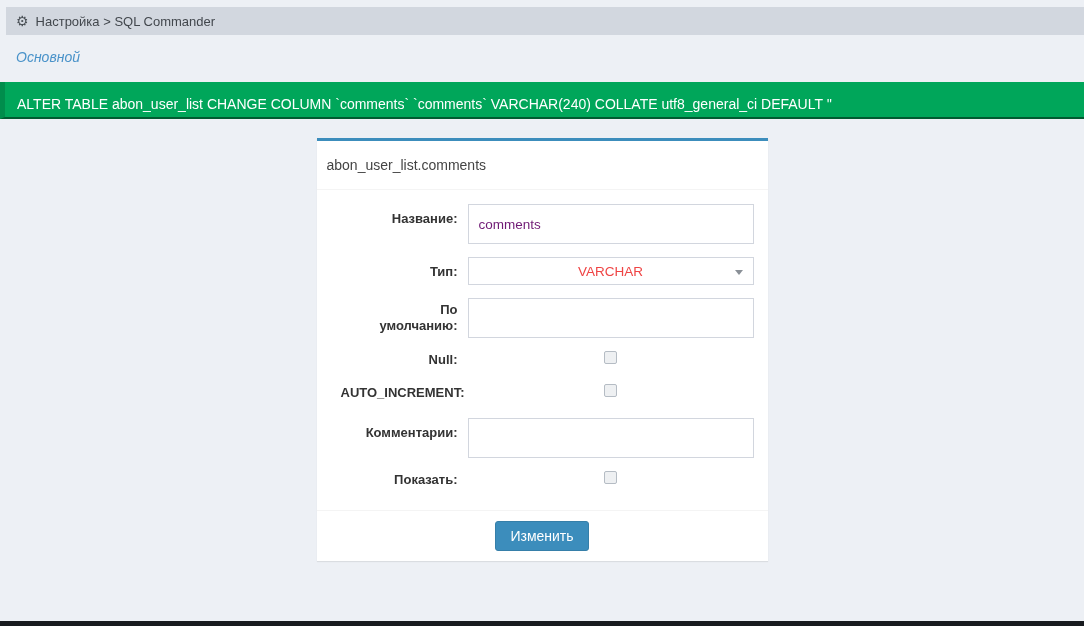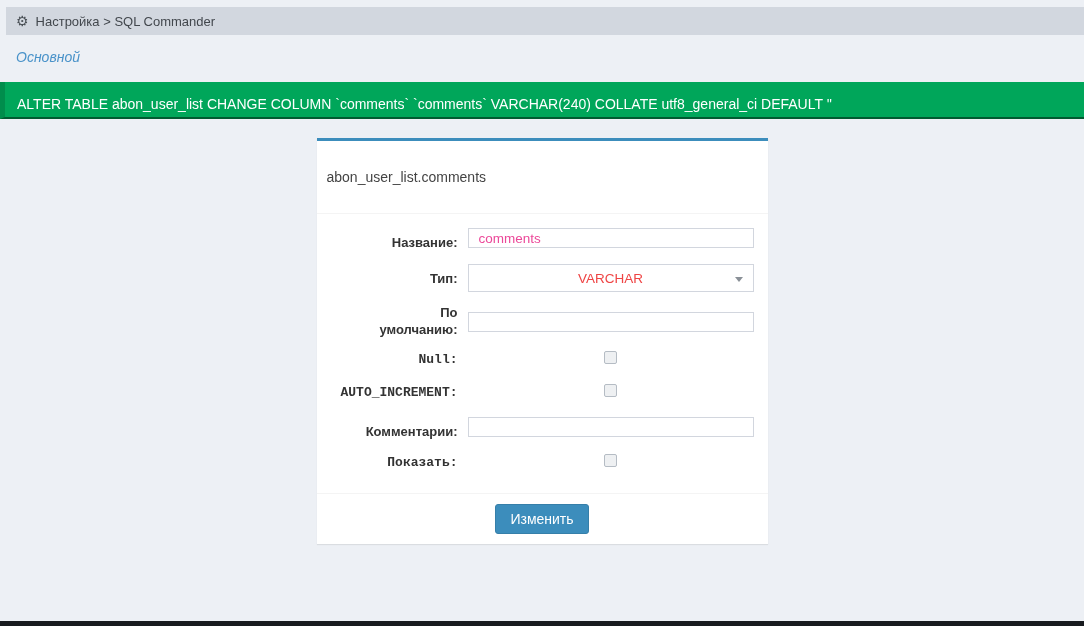--- a/index.html
+++ b/index.html
@@ -38,61 +38,61 @@
   }
   
   .panel {
     width: 451px;
     margin: 19px auto 0 auto;
     background: #fff;
     border-top: 3px solid #3c8dbc;
     box-shadow: 0 1px 1px rgba(0,0,0,0.08);
   }
   .panel-header {
-    padding: 28px 10px;
+    padding: 16px 10px;
     font-size: 14px; color: #444;
     border-bottom: 1px solid #f4f4f4;
   }
   .panel-body { padding: 14px 14px 6px 0; }
   .frow { display: flex; align-items: flex-start; margin-bottom: 13px; }
   .lbl {
     width: 117px; flex: 0 0 117px;
     text-align: right;
     font-weight: bold; font-size: 13px; color: #333;
     padding-top: 7px;
     line-height: 1.25;
     margin-left: 24px;
   }
   .row-default { align-items: center; }
   .row-default .lbl { padding-top: 0; padding-left: 32px; }
   .ctrl { width: 310px; margin-left: 10px; }
   .tinput {
-    width: 100%; height: 20px;
+    width: 100%; height: 40px;
     border: 1px solid #d2d6de; background: #fff;
     font-family: "Liberation Sans", "DejaVu Sans", sans-serif;
-    font-size: 13.5px; color: #ec4899;
+    font-size: 13.5px; color: #701a75;
     padding: 0 10px; outline: none;
   }
   .sel {
     width: 100%; height: 28px;
     border: 1px solid #d2d6de; background: #fff;
     position: relative;
     display: flex; align-items: center; justify-content: center;
     font-size: 13.5px; color: #ef4444;
     cursor: pointer;
   }
   .sel .arrow {
     position: absolute; right: 10px; top: 12px;
     width: 0; height: 0;
     border-left: 4px solid transparent;
     border-right: 4px solid transparent;
     border-top: 5px solid #8a9097;
   }
   .row-check { margin-bottom: 16px; }
-  .row-check .lbl { padding-top: 1px; font-family: Liberation Mono, monospace; }
+  .row-check .lbl { padding-top: 1px; }
   .row-check .ctrl { display: flex; justify-content: center; }
   .cb {
     appearance: none; -webkit-appearance: none;
     width: 13px; height: 13px;
     border: 1px solid #b5bcc4; border-radius: 2px;
     background: #eef0f2;
     cursor: pointer;
   }
   .panel-footer {
     border-top: 1px solid #f4f4f4;

